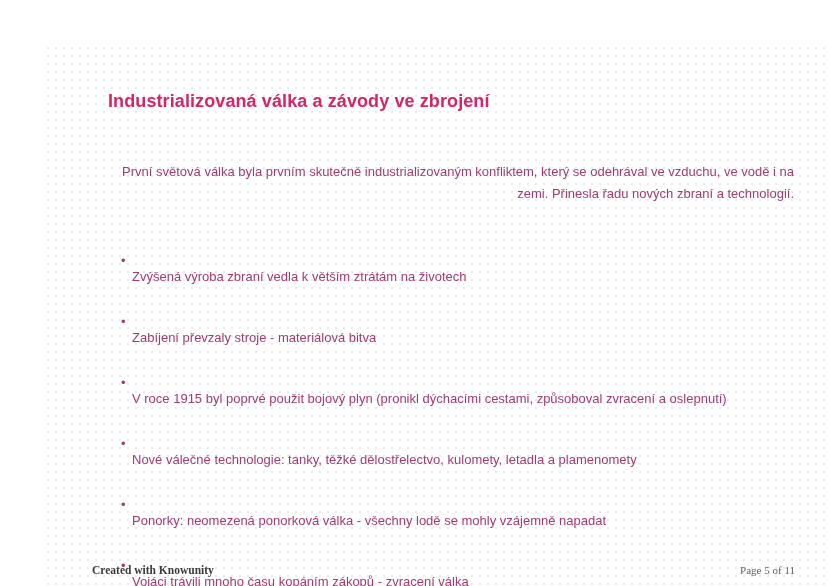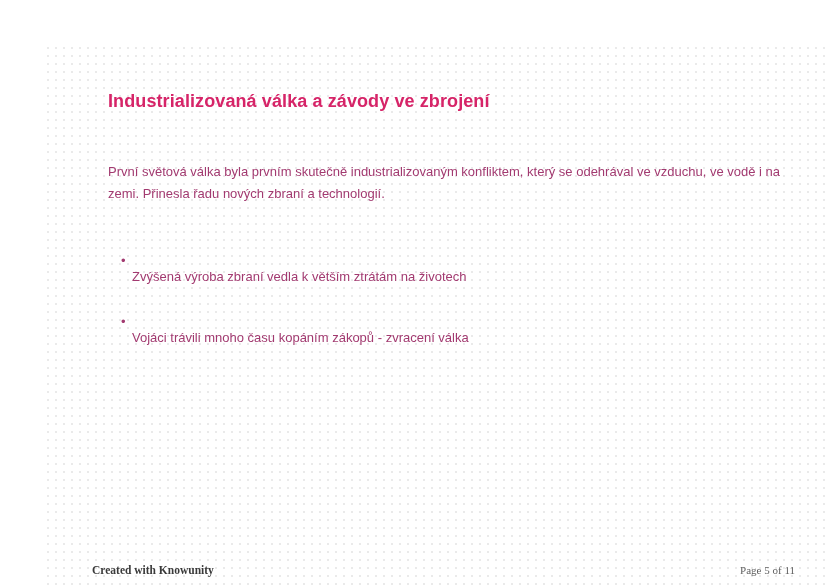--- a/index.html
+++ b/index.html
@@ -40,20 +40,21 @@
     font-size: 18px;
     font-weight: 700;
     letter-spacing: 0.1px;
     margin-bottom: 17px;
   }
   .intro {
     color: var(--body-color);
     font-size: 13px;
     line-height: 22px;
     margin-bottom: 16px;
+    text-align: right;
   }
   .bullet-list {
     list-style: none;
     margin-left: 13px;
   }
   .bullet-list li {
     position: relative;
     color: var(--body-color);
     font-size: 13px;
     line-height: 16px;
@@ -92,20 +93,24 @@
 <div class="page">
   <div class="dot-grid"></div>
 
   <div class="content">
     <h1 class="doc-title">Industrializovaná válka a závody ve zbrojení</h1>
 
     <p class="intro">První světová válka byla prvním skutečně industrializovaným konfliktem, který se odehrával ve vzduchu, ve vodě i na zemi. Přinesla řadu nových zbraní a technologií.</p>
 
     <ul class="bullet-list">
       <li>Zvýšená výroba zbraní vedla k větším ztrátám na životech</li>
+      <li>Zabíjení převzaly stroje - materiálová bitva</li>
+      <li>V roce 1915 byl poprvé použit bojový plyn (pronikl dýchacími cestami, způsoboval zvracení a oslepnutí)</li>
+      <li>Nové válečné technologie: tanky, těžké dělostřelectvo, kulomety, letadla a plamenomety</li>
+      <li>Ponorky: neomezená ponorková válka - všechny lodě se mohly vzájemně napadat</li>
       <li>Vojáci trávili mnoho času kopáním zákopů - zvracení válka</li>
     </ul>
   </div>
 
   <div class="footer">
     <span class="footer-left">Created with Knowunity</span>
     <span class="footer-right">Page 5 of 11</span>
   </div>
 </div>
 

